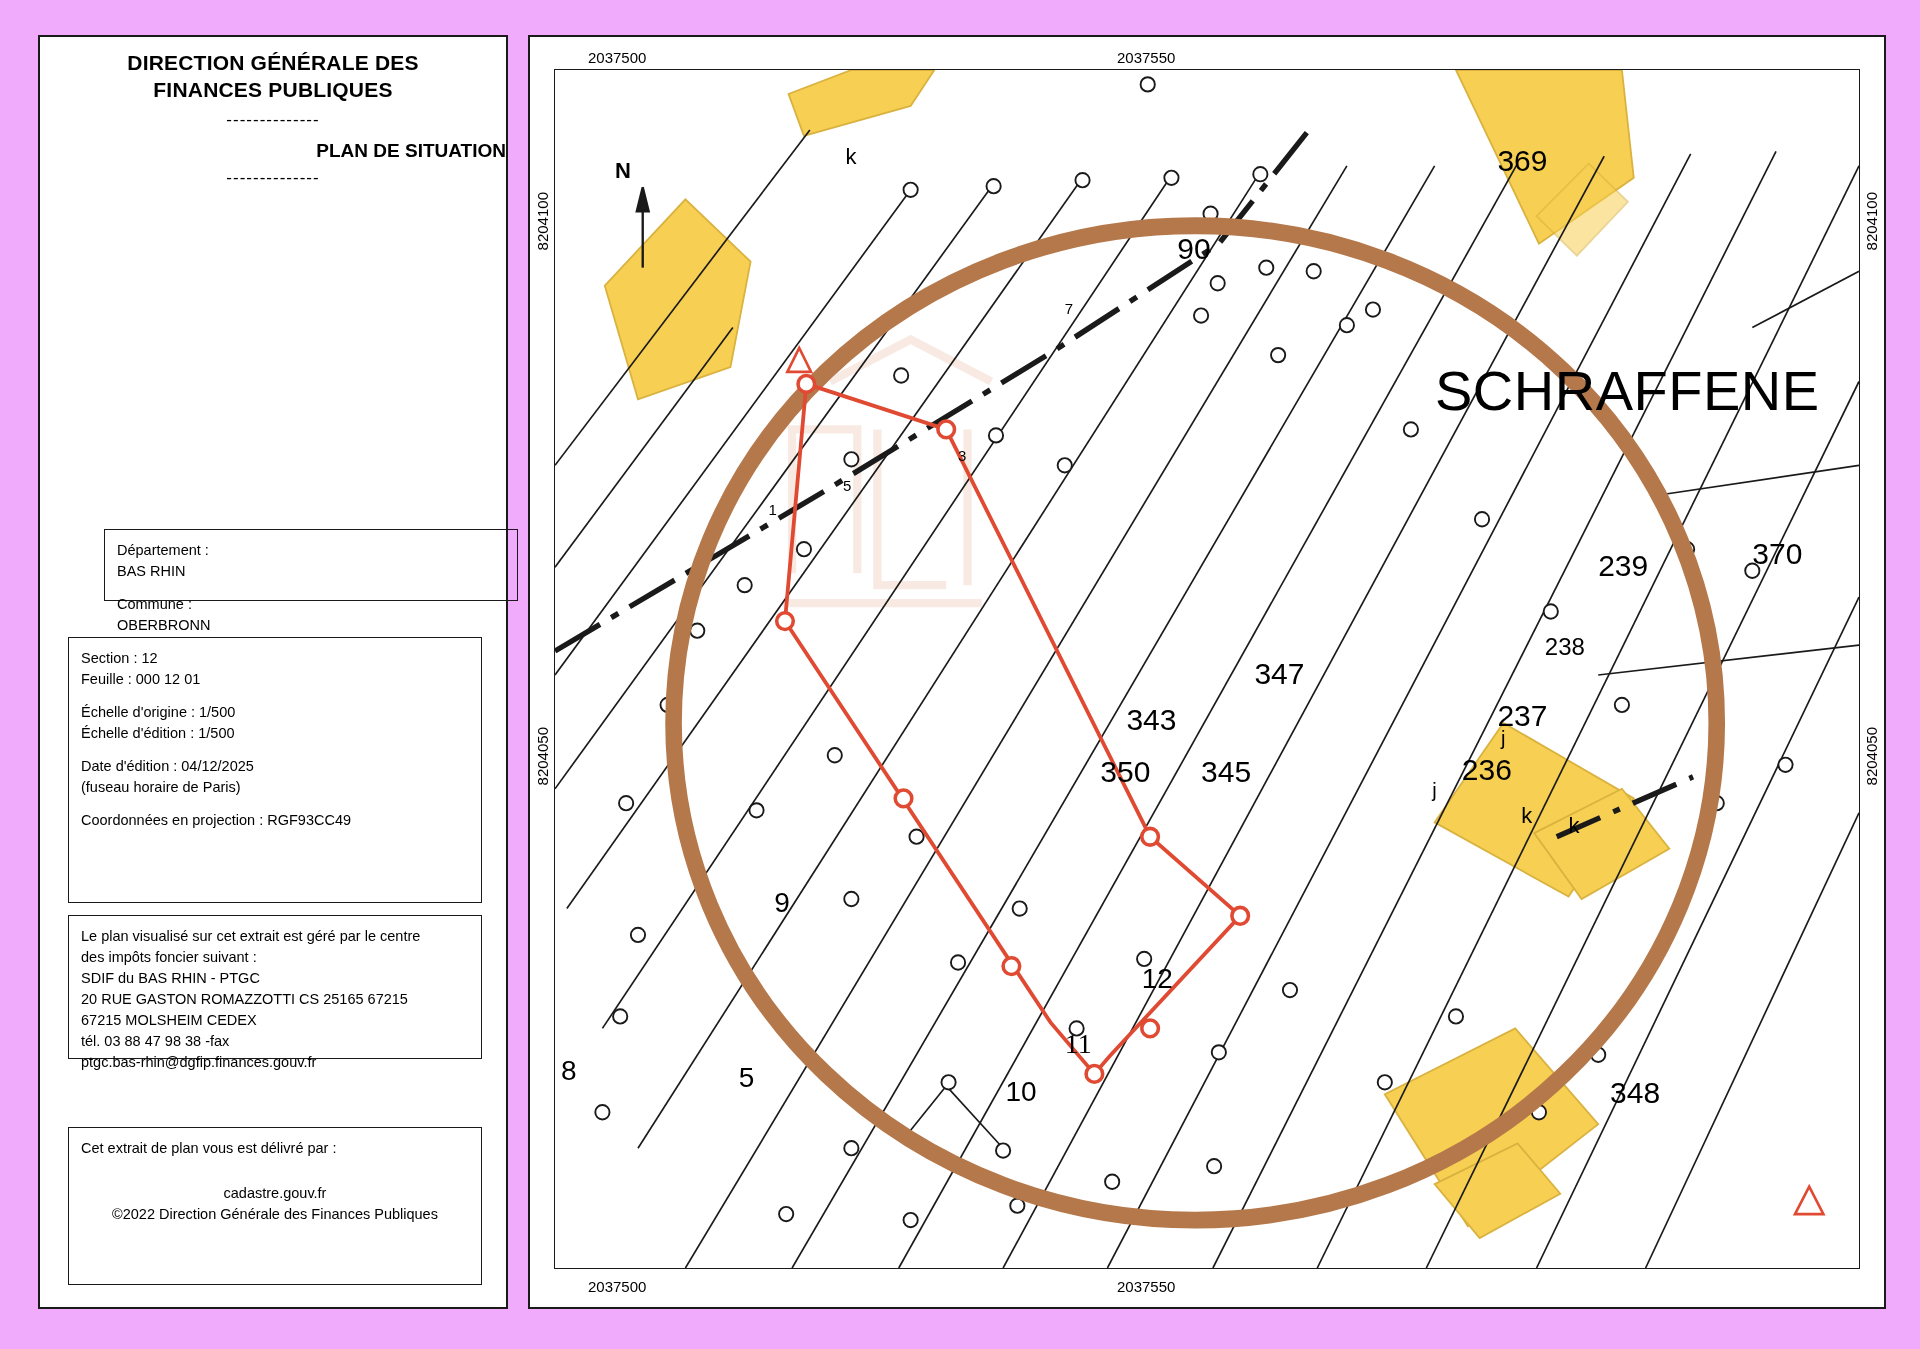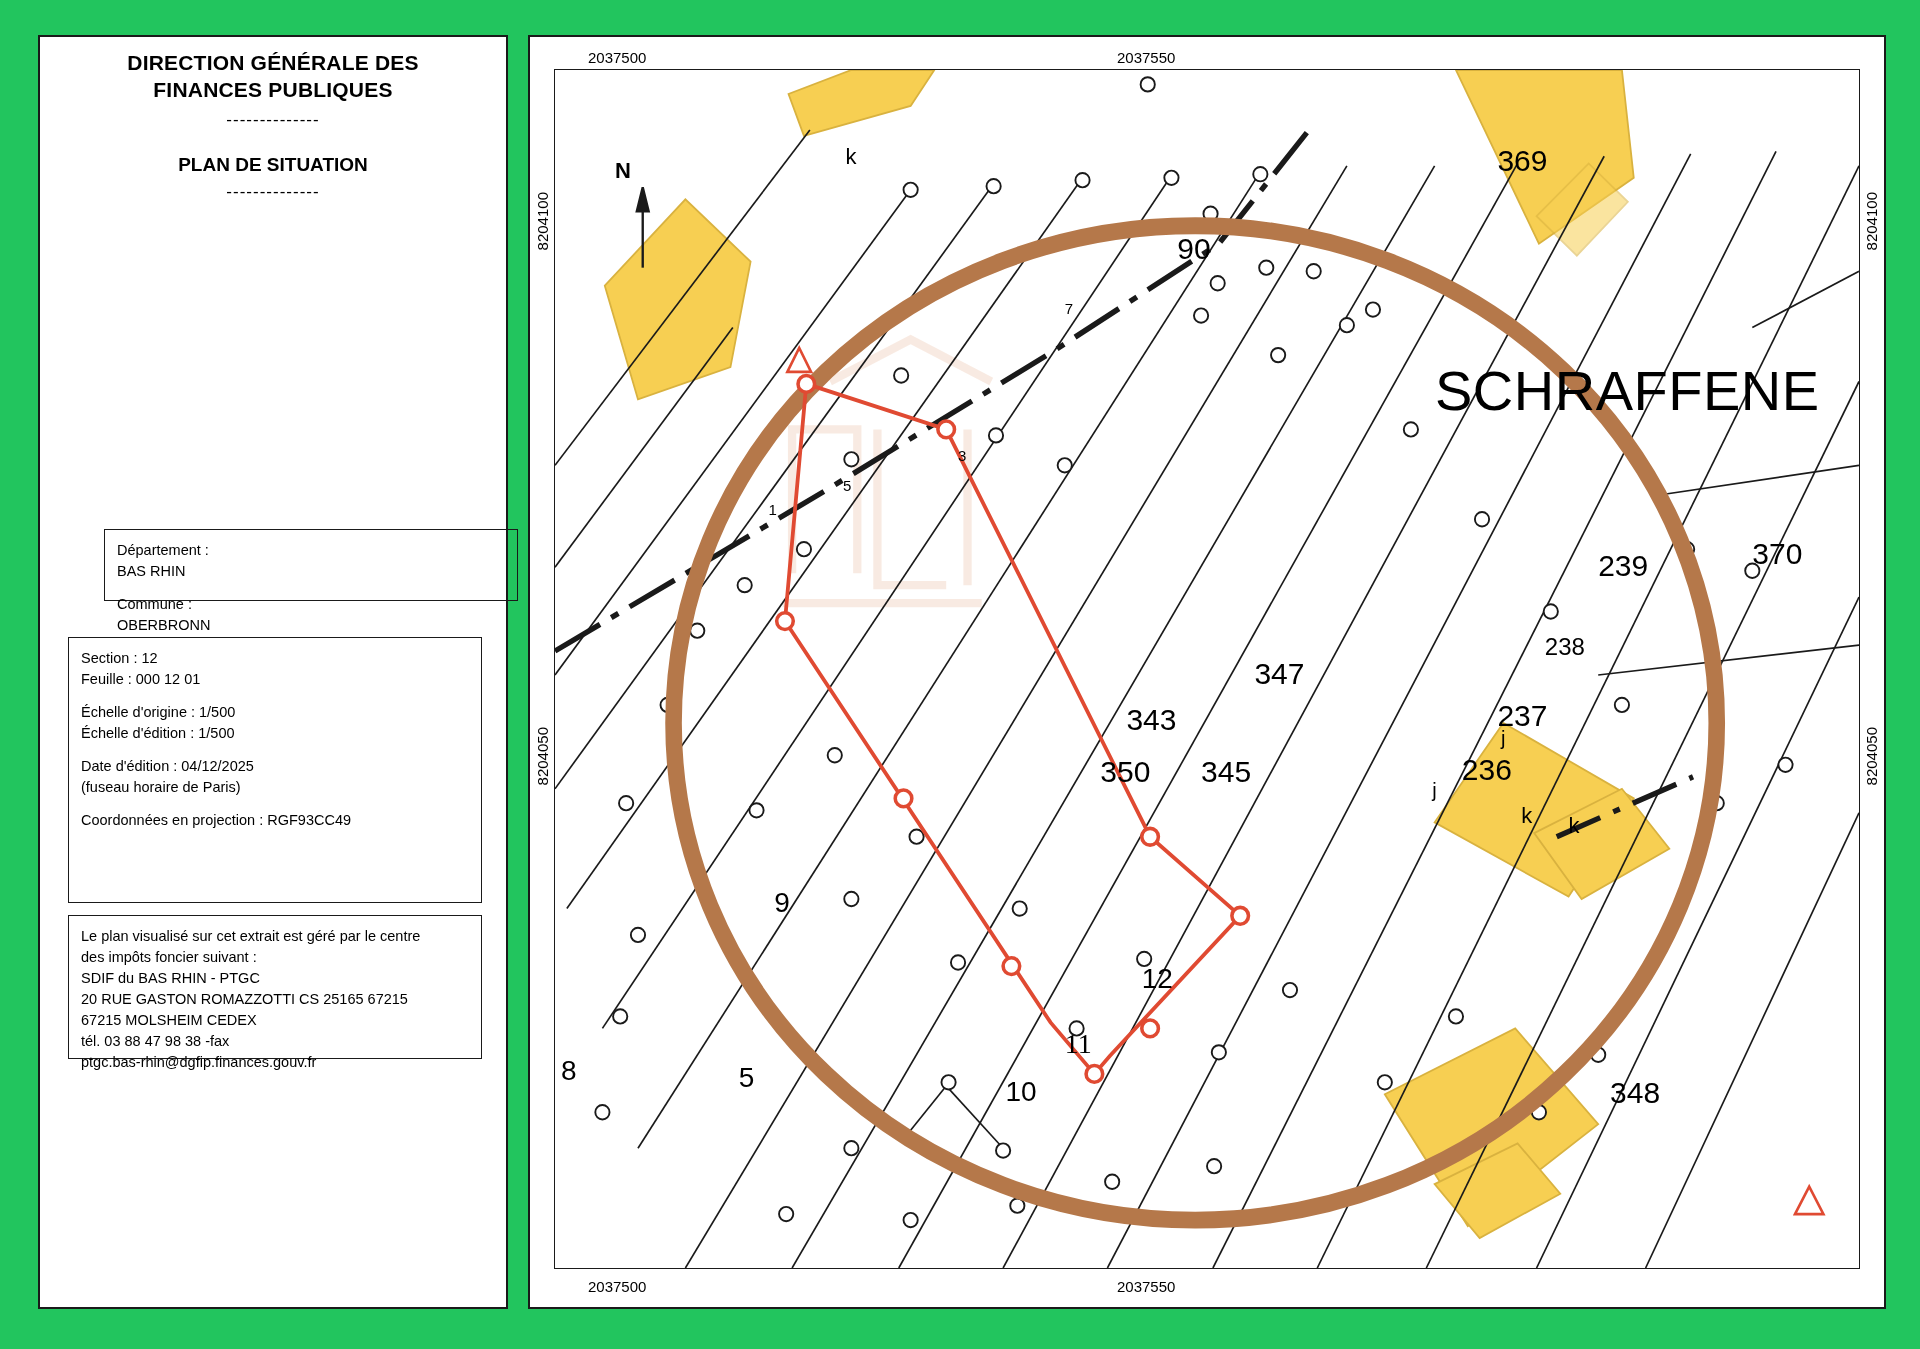--- a/index.html
+++ b/index.html
@@ -10,21 +10,21 @@
   body {
     width: 1920px;
     height: 1349px;
     font-family: "Liberation Sans", sans-serif;
     position: relative;
     overflow: hidden;
   }
   .page {
     position: absolute;
     inset: 0;
-    background: #22c55e;
+    background: #f0abfc;
   }
 
   
   .legend-panel {
     position: absolute;
     left: 38px;
     top: 35px;
     width: 470px;
     height: 1274px;
     border: 2px solid #1a1a1a;
@@ -41,25 +41,25 @@
     color: #000;
   }
   .legend-dashes {
     text-align: center;
     font-size: 17px;
     letter-spacing: 1px;
     color: #000;
     margin: 6px 0 2px 0;
   }
   .legend-sub {
-    text-align: center;
+    text-align: right;
     font-size: 19px;
     font-weight: bold;
     color: #000;
-    margin-top: 24px;
+    margin-top: 10px;
   }
 
   .box {
     position: absolute;
     left: 28px;
     width: 414px;
     border: 1.5px solid #1a1a1a;
     box-sizing: border-box;
     padding: 10px 12px;
     font-size: 14.5px;
@@ -166,20 +166,27 @@
     <div class="box" id="box-center">
       <div class="row">Le plan visualisé sur cet extrait est géré par le centre</div>
       <div class="row">des impôts foncier suivant :</div>
       <div class="row">SDIF du BAS RHIN - PTGC</div>
       <div class="row">20 RUE GASTON ROMAZZOTTI CS 25165 67215</div>
       <div class="row">67215 MOLSHEIM CEDEX</div>
       <div class="row">tél. 03 88 47 98 38 -fax</div>
       <div class="row">ptgc.bas-rhin@dgfip.finances.gouv.fr</div>
     </div>
 
+    <div class="box" id="box-deliver">
+      <div class="row">Cet extrait de plan vous est délivré par :</div>
+      <div class="gap"></div>
+      <div class="gap"></div>
+      <div class="row center">cadastre.gouv.fr</div>
+      <div class="row center">©2022 Direction Générale des Finances Publiques</div>
+    </div>
   </div>
 
   <div class="map-panel">
 
     <div class="coord top-1">2037500</div>
     <div class="coord top-2">2037550</div>
     <div class="coord bot-1">2037500</div>
     <div class="coord bot-2">2037550</div>
     <div class="coord vert left-1">8204100</div>
     <div class="coord vert left-2">8204050</div>

